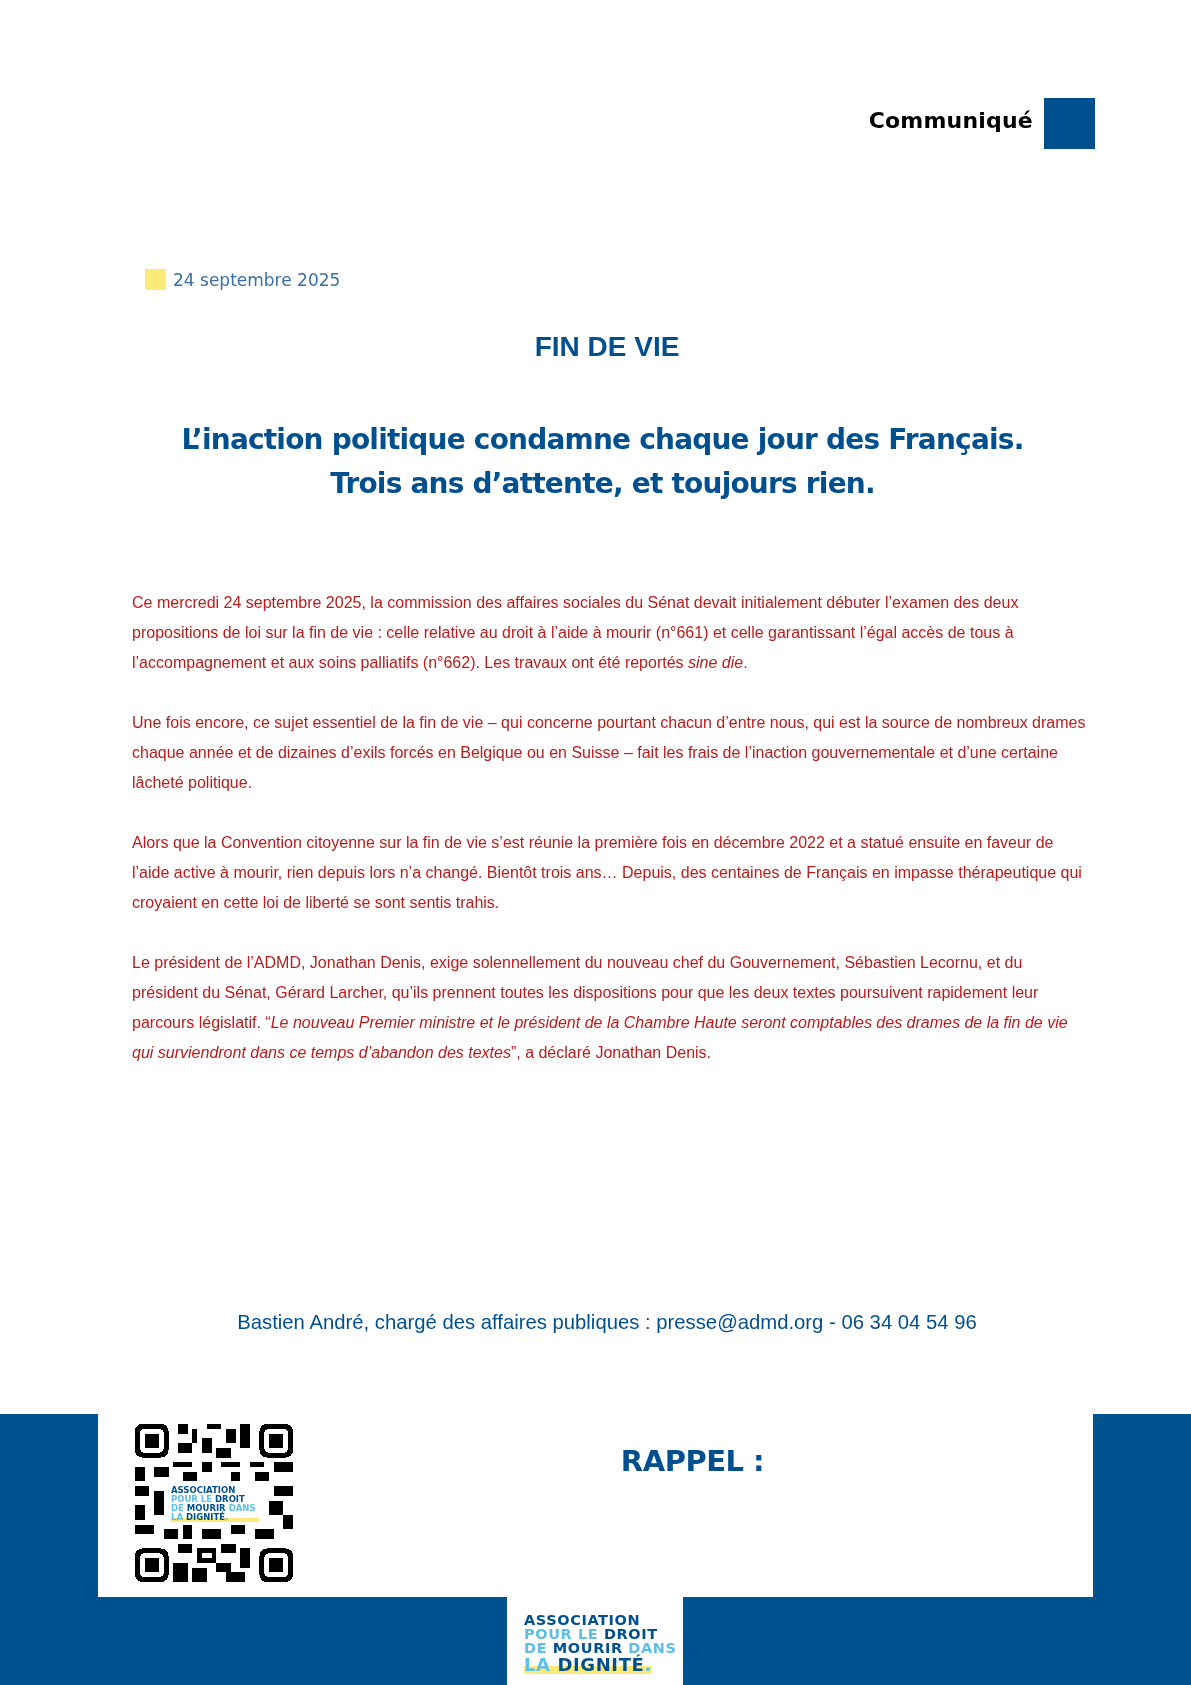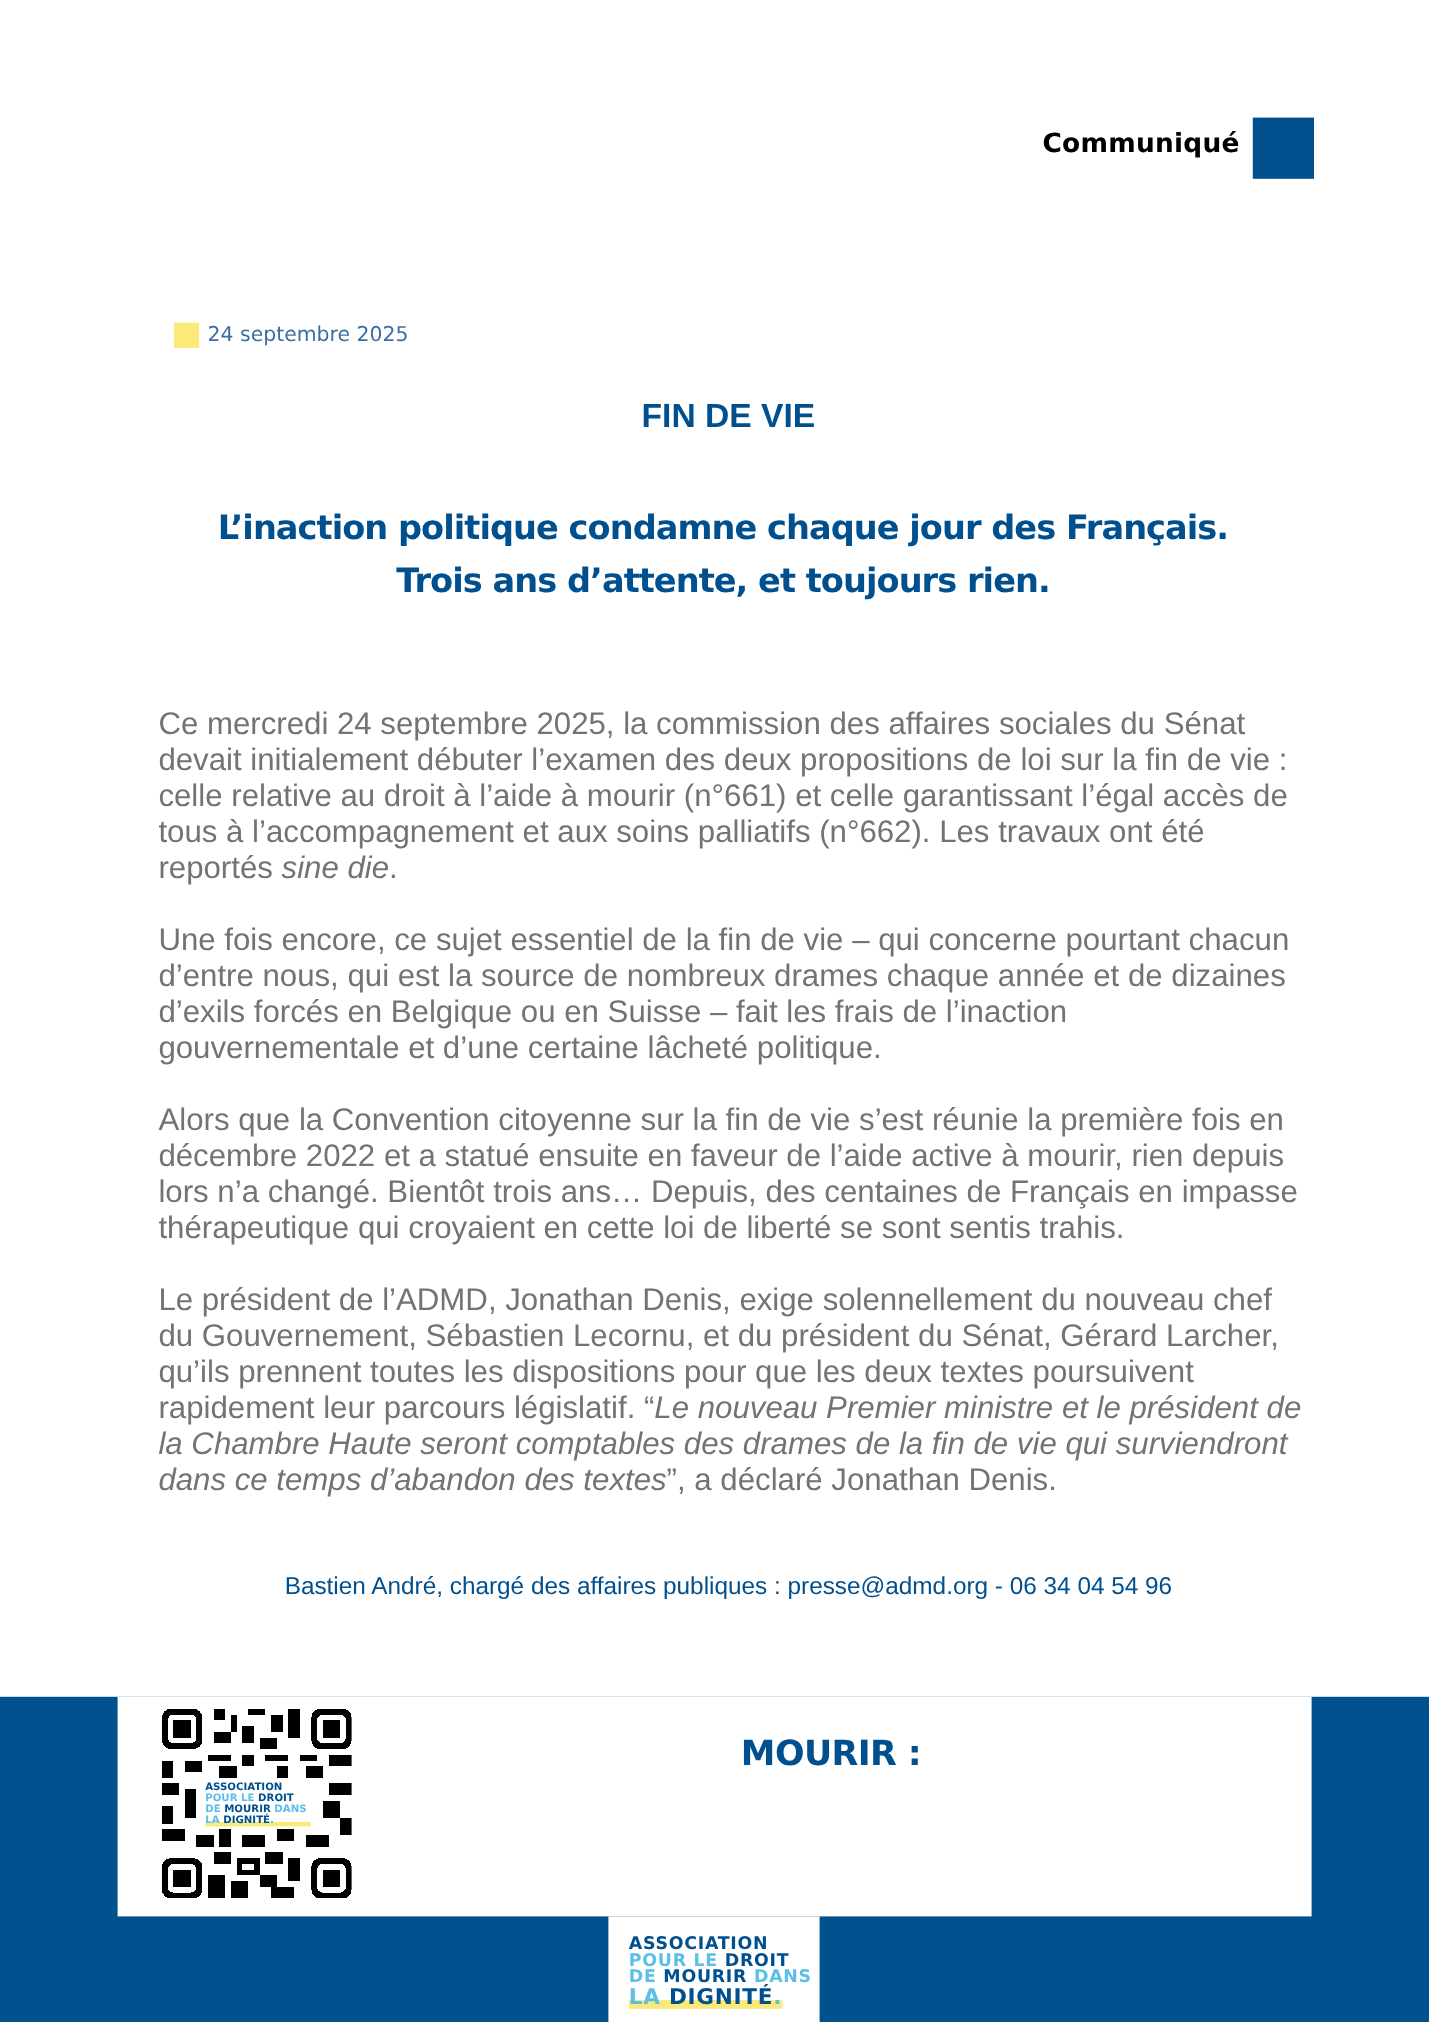--- a/index.html
+++ b/index.html
@@ -8,35 +8,35 @@
     background:#ffffff; color:#00508f;
     font-family:"Liberation Sans", sans-serif;
   }
   .header-label {
     position:absolute; top:108px; right:158px; font-weight:bold; font-size:22px;
     color:#000000; font-family:"DejaVu Sans", sans-serif; letter-spacing:0.2px;
   }
   .header-square {
     position:absolute; left:1044px; top:98px; width:51px; height:51px; background:#00508f;
   }
-  .date-row { position:absolute; left:145px; top:269px; display:flex; align-items:flex-start; }
+  .date-row { position:absolute; left:145px; top:269px; display:flex; align-items:center; }
   .date-marker { width:21px; height:21px; background:#fbe97a; margin-right:7px; }
   .date-text { font-size:17px; color:#3b6fa3; font-family:"DejaVu Sans", sans-serif; }
   .kicker {
     position:absolute; left:0; width:1214px; top:331px; text-align:center;
     font-size:28px; font-weight:bold; color:#00508f;
   }
   .headline {
     position:absolute; left:0; width:1205px; top:418px; text-align:center;
     font-size:28px; font-weight:bold; color:#00508f; line-height:44px;
     font-family:"DejaVu Sans", sans-serif; letter-spacing:-0.8px;
   }
   .body {
     position:absolute; left:132px; top:588px; width:960px;
-    font-size:26px; line-height:30px; color:#737373; font-family:"Liberation Sans", sans-serif;
+    font-size:16px; line-height:30px; color:#b91c1c; font-family:"Liberation Sans", sans-serif;
   }
   .body p { margin:0 0 30px 0; }
   .contact {
     position:absolute; left:0; width:1214px; top:1311px; text-align:center;
     font-size:20.3px; color:#00508f;
   }
   .band { position:absolute; left:0; top:1414px; width:1191px; height:271px; background:#00528f; }
   .band-box { position:absolute; left:98px; top:1414px; width:995px; height:183px; background:#ffffff; }
   .qr { position:absolute; left:135px; top:1424px; width:158px; height:158px; }
   .qr-logo {
@@ -144,21 +144,21 @@
   </g>
 </svg>
 <div class="qr-logo">
   <div class="dark">ASSOCIATION</div>
   <div><span class="light">POUR LE </span><span class="dark">DROIT</span></div>
   <div><span class="light">DE </span><span class="dark">MOURIR </span><span class="light">DANS</span></div>
   <div style="background:linear-gradient(to bottom, transparent 60%, #fbe97a 60%)"><span class="light">LA </span><span class="dark">DIGNITÉ</span><span class="light">.</span></div>
 </div>
 
 <div class="rappel">
-  <div>MOURIR :</div>
+  <div>RAPPEL :</div>
 </div>
 
 <div class="logo-box"></div>
 <div class="logo">
   <div class="dark">ASSOCIATION</div>
   <div><span class="light">POUR LE </span><span class="dark">DROIT</span></div>
   <div><span class="light">DE </span><span class="dark">MOURIR </span><span class="light">DANS</span></div>
   <div class="logo-line4"><span class="light">LA </span><span class="dark">DIGNITÉ</span><span class="light">.</span></div>
 </div>
 

